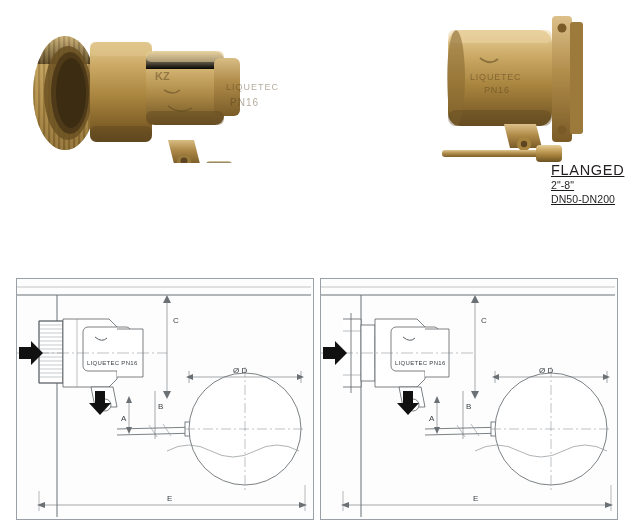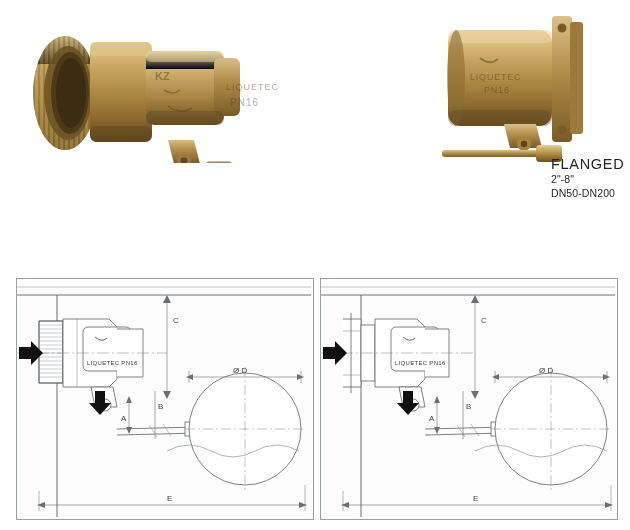--- a/index.html
+++ b/index.html
@@ -17,21 +17,21 @@
 
   .brass-photo{position:absolute;}
 
   
   #photo-female{left:18px;top:18px;width:290px;height:140px;}
   #photo-flanged{left:440px;top:12px;width:180px;height:150px;}
 
   
   .label-block{position:absolute;}
   #label-female{left:22px;top:160px;}
-  #label-flanged{left:551px;top:156px;}
+  #label-flanged{left:551px;top:162px;text-decoration:underline;}
 
   .lbl-title{
     font-size:14.5px;letter-spacing:.7px;color:#231f20;
     line-height:17px;font-weight:400;
   }
   .lbl-line{
     font-size:10.5px;color:#231f20;line-height:13.5px;letter-spacing:.1px;
   }
 
   

